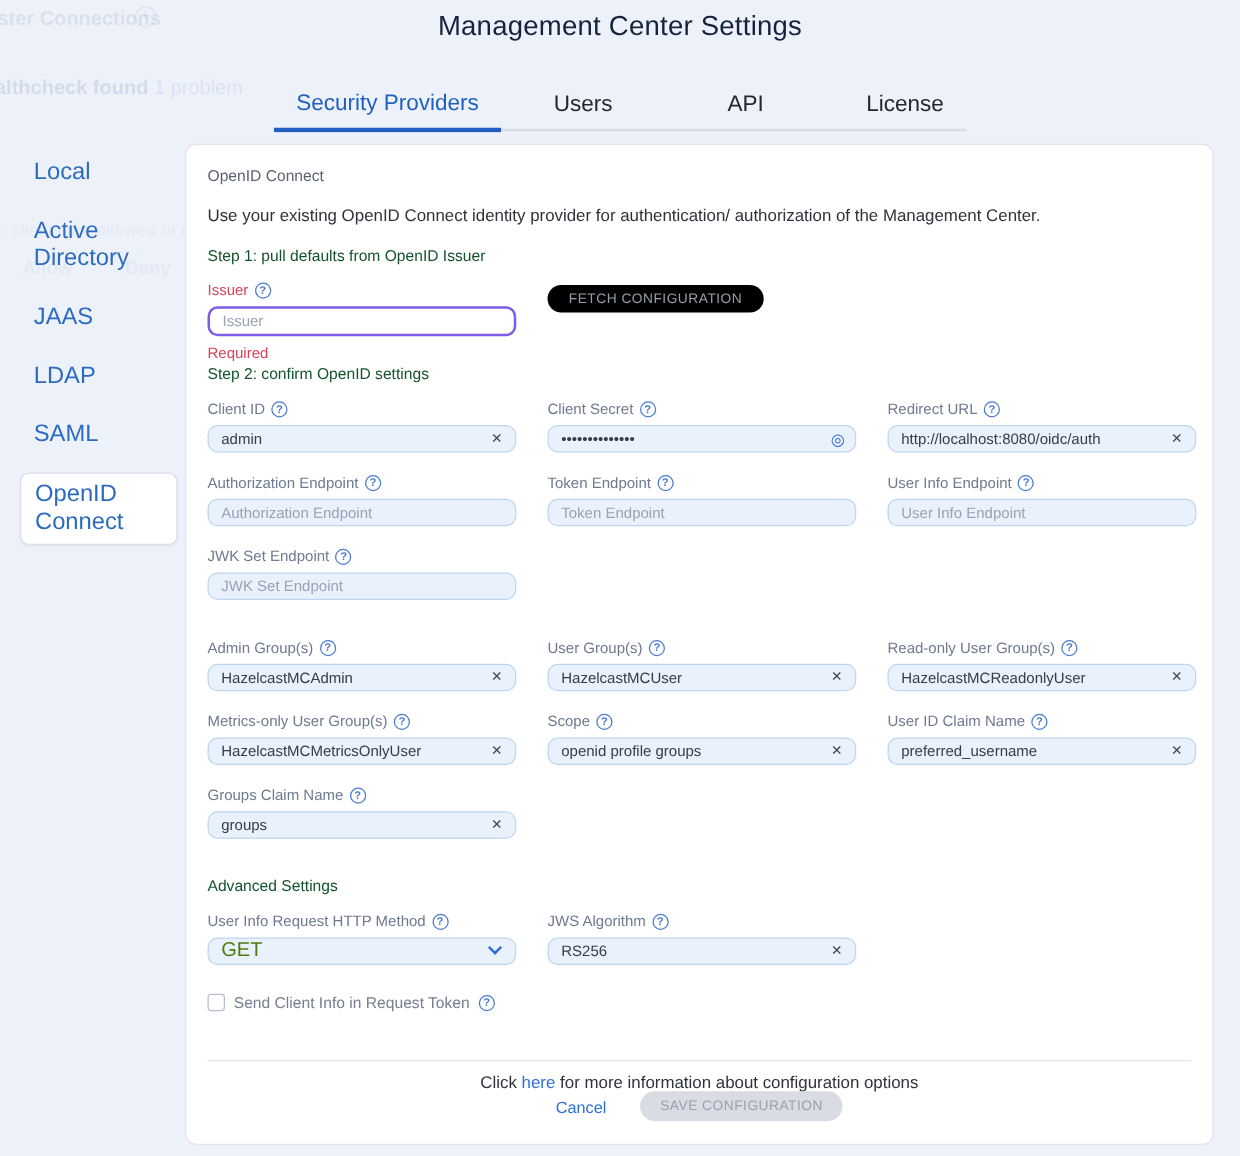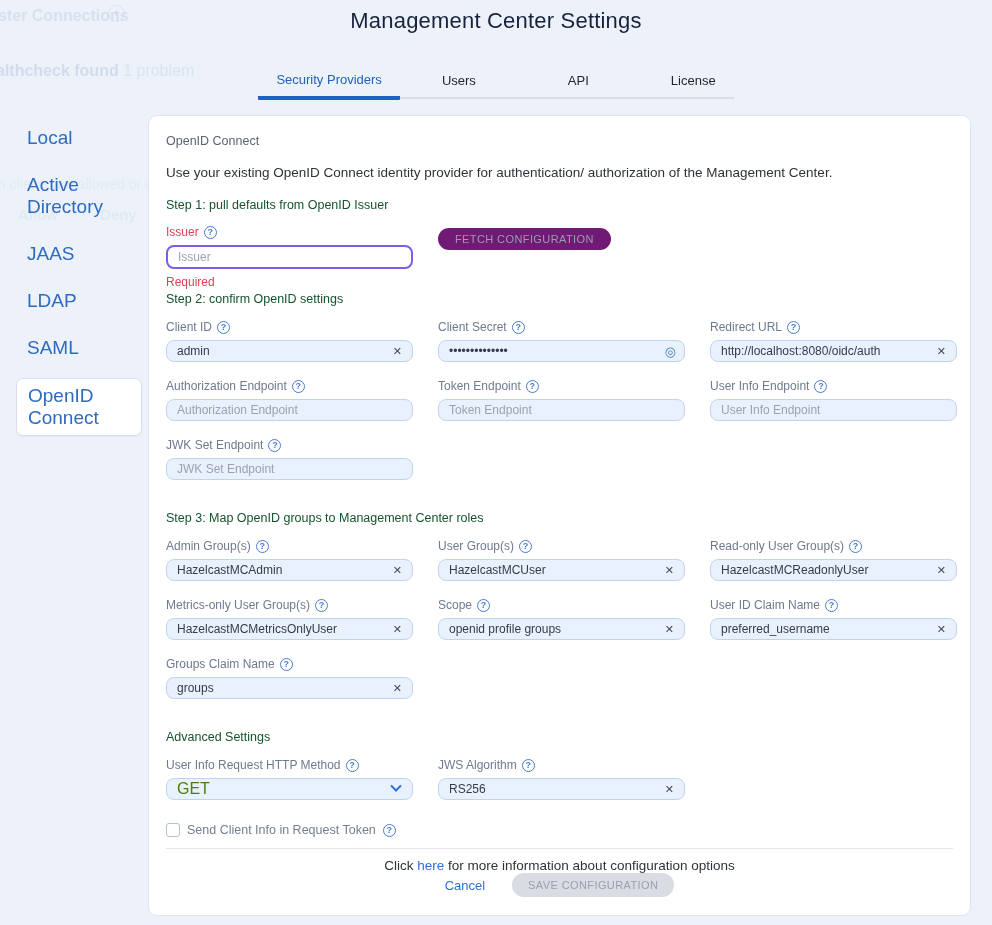--- a/index.html
+++ b/index.html
@@ -21,21 +21,21 @@
   .bg2 .lite { font-weight:normal; color:#a9bcda; }
   .bg3 { left:-2px; top:176px; font-size:14px; opacity:.10; font-weight:normal;}
   .bg4 { left:18px; top:206px; font-size:15px; opacity:.10; }
   .bg5 { left:100px; top:206px; font-size:15px; opacity:.10; }
 
   
   .title { text-align:center; padding-top:8px; font-size:22px; font-weight:500;
     color:#17223b; letter-spacing:.2px; }
   .tabbar { display:flex; justify-content:center; margin-top:30px; }
   .tabbar-inner { display:flex; align-items:flex-end; border-bottom:2px solid #d9dde3; }
-  .tab { font-size:13px; color:#23272e; padding:8px 18px 9px; cursor:pointer; white-space:nowrap; }
+  .tab { font-size:18px; color:#23272e; padding:8px 18px 9px; cursor:pointer; white-space:nowrap; }
   .tab.gap1 { margin-left:24px; } .tab.gap2 { margin-left:56px; } .tab.gap3 { margin-left:46px; }
   .tab.active { color:#2160c0; border-bottom:4px solid #2160c0; margin-bottom:-3px; border-radius:0 0 1px 1px; }
 
   
   .sidebar { position:absolute; left:16px; top:121px; width:126px; }
   .side-item { color:#2d6bbf; font-size:19px; padding:6px 11px; margin-bottom:13px; cursor:pointer; }
   .side-item.selected { background:#ffffff; border:1px solid #d9dfe9; border-radius:7px;
     box-shadow:0 1px 2px rgba(40,60,100,.05); }
 
   
@@ -59,21 +59,21 @@
   .ibox input::placeholder { color:#9aa3b1; }
   .ibox.focused { background:#ffffff; border:2px solid #7d5ce6; height:24px; }
   .clear { color:#454b56; font-size:11px; cursor:pointer; line-height:1; padding:1px 2px; }
   .eye { color:#3f74cf; font-size:13px; cursor:pointer; line-height:1; }
   .chev { width:8px; height:8px; border-right:2px solid #2e6fd9; border-bottom:2px solid #2e6fd9;
     transform:rotate(45deg) translate(-2px,-2px); margin-right:4px; cursor:pointer; }
   .sel-text { flex:1; font-size:16px; color:#4d7c0f; padding-left:10px; }
   .err-msg { font-size:12px; color:#d84358; margin-top:6px; }
 
   .issuer-row { display:flex; align-items:flex-start; gap:25px; margin-top:13px; }
-  .btn-pill { background:#701a75; color:#979eae; border:none; border-radius:12px;
+  .btn-pill { background:#000000; color:#979eae; border:none; border-radius:12px;
     font-family:"Liberation Sans",sans-serif; font-size:11px; letter-spacing:.4px;
     padding:5px 17px; margin-top:3px; cursor:default; white-space:nowrap; }
 
   .cb-row { display:flex; align-items:center; gap:7px; margin-top:6px; }
   .cb { width:14px; height:14px; border:1px solid #b6bfcc; border-radius:3px; background:#fff; cursor:pointer; }
   .cb-label { font-size:12.5px; color:#757e8e; }
 
   .divider { position:absolute; left:17px; right:17px; bottom:66px; height:1px; background:#e3e6ec; }
   .pfooter { position:absolute; left:17px; right:17px; bottom:18px; display:flex;
     align-items:center; justify-content:space-between;flex-direction:column; }
@@ -203,21 +203,20 @@
       <div class="flabel">
           <span>JWK Set Endpoint</span>
           <span class="help">?</span>
         </div>
       <div class="ibox">
           <input placeholder="JWK Set Endpoint" style="">
         </div>
     </div>
   </div>
 
-  <div class="step" style="margin-top:14px;">Step 3: Map OpenID groups to Management Center roles</div>
 
   <div class="grid3">
     <div class="field">
       <div class="flabel">
           <span>Admin Group(s)</span>
           <span class="help">?</span>
         </div>
       <div class="ibox">
           <input value="HazelcastMCAdmin" style="">
           <span class="clear">✕</span>

